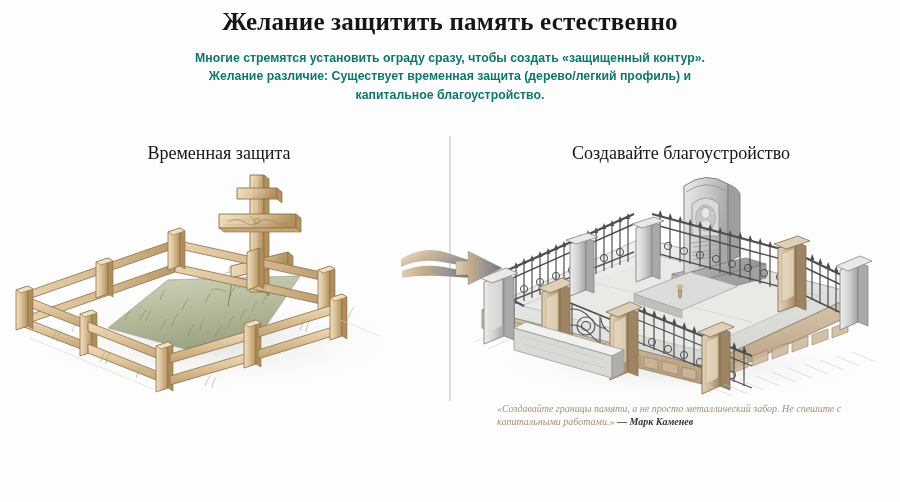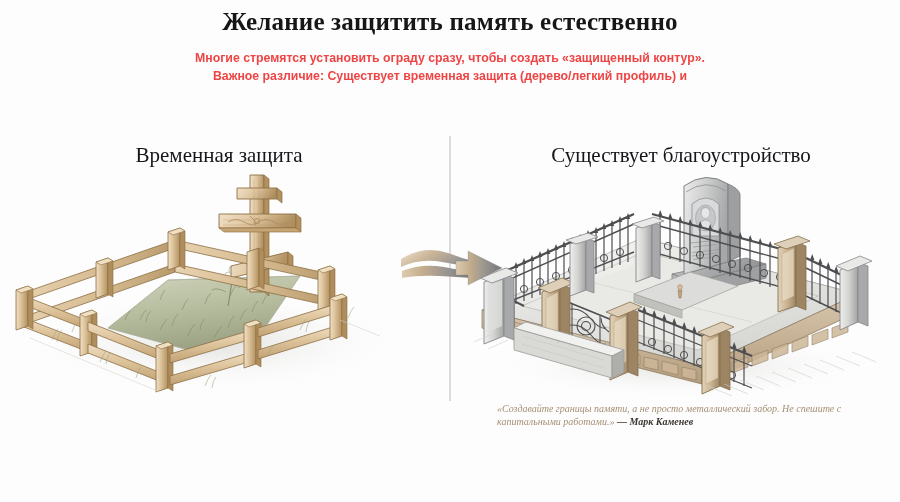--- a/index.html
+++ b/index.html
@@ -26,21 +26,21 @@
     font-size: 25px;
     font-weight: bold;
     color: #161616;
     letter-spacing: 0.2px;
     line-height: 1.1;
   }
   #subtitle {
     margin-top: 13px;
     font-size: 12.3px;
     line-height: 1.52;
-    color: #ef4444;
+    color: #0f766e;
     font-weight: 600;
   }
   #subtitle .ln { display: block; }
   #subtitle .bold { font-weight: bold; }
 
   
   #columns {
     position: absolute;
     top: 136px;
     left: 0;
@@ -52,21 +52,21 @@
     top: 0;
     width: 438px;
     height: 100%;
   }
   .col.left  { left: 0px; }
   .col.right { left: 462px; }
 
   .col-heading {
     text-align: center;
     font-family: "Liberation Serif", serif;
-    font-size: 21px;
+    font-size: 18px;
     color: #15151a;
     line-height: 1.1;
     padding-top: 8px;
   }
 
   
   #divider {
     position: absolute;
     left: 449px;
     top: 136px;
@@ -112,21 +112,22 @@
     font-style: italic;
   }
 </style>
 </head>
 <body>
 
 <div id="header">
   <div id="page-title">Желание защитить память естественно</div>
   <div id="subtitle">
     <span class="ln">Многие стремятся установить ограду сразу, чтобы создать «защищенный контур».</span>
-    <span class="ln"><span class="bold">Важное различие</span><span>: Существует временная защита (дерево/легкий профиль) и</span></span>
+    <span class="ln"><span class="bold">Желание различие</span><span>: Существует временная защита (дерево/легкий профиль) и</span></span>
+    <span class="ln">капитальное благоустройство.</span>
   </div>
 </div>
 
 <div id="divider"></div>
 
 <div id="columns">
 
   <div class="col left">
     <div class="col-heading">Временная защита</div>
 
@@ -311,21 +312,21 @@
 
         <g stroke="#d3d3cc" stroke-width="0.7" fill="none" opacity="0.8">
           <path d="M30 168 L160 222"></path>
           <path d="M340 150 L380 166"></path>
         </g>
       </svg>
     </div>
   </div>
 
   <div class="col right">
-    <div class="col-heading">Существует благоустройство</div>
+    <div class="col-heading">Создавайте благоустройство</div>
 
     <div class="illus">
       <svg viewBox="0 0 438 232" width="438" height="232" xmlns="http://www.w3.org/2000/svg">
         <defs>
           <linearGradient id="granG" x1="0" y1="0" x2="1" y2="0.3">
             <stop offset="0%" stop-color="#ececeb"></stop>
             <stop offset="45%" stop-color="#cfd0d0"></stop>
             <stop offset="100%" stop-color="#a6a7a8"></stop>
           </linearGradient>
           <linearGradient id="granDark" x1="0" y1="0" x2="1" y2="0.4">

